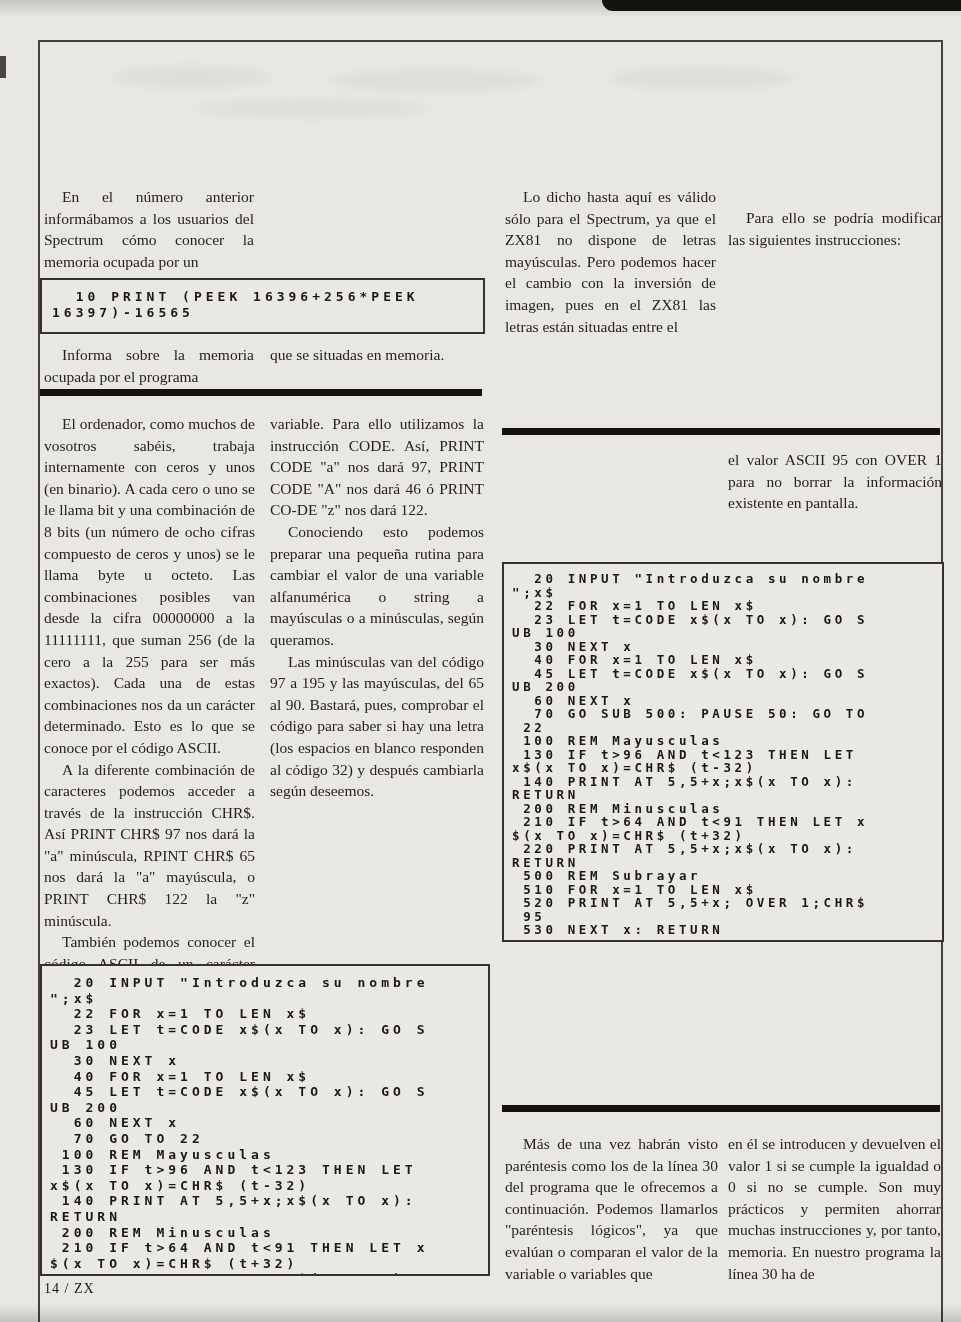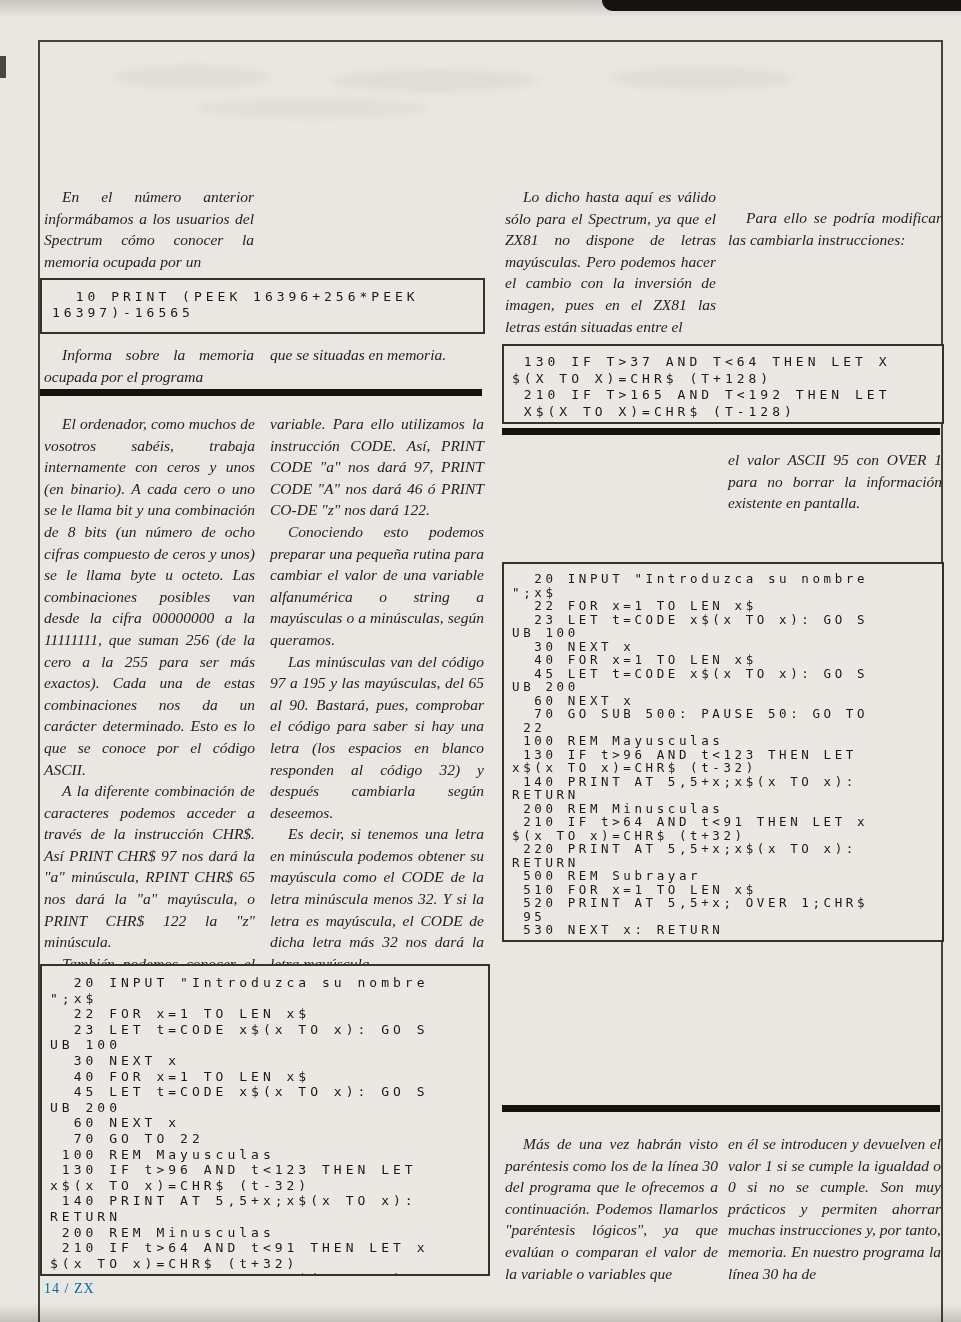--- a/index.html
+++ b/index.html
@@ -14,29 +14,29 @@
         background:linear-gradient(to bottom,rgba(0,0,0,0),rgba(0,0,0,0.16));}
   .showthrough{position:absolute;left:70px;top:56px;width:810px;height:70px;opacity:0.06;
         background:
           radial-gradient(ellipse 120px 18px at 15% 30%, #555 0 60%, transparent 70%),
           radial-gradient(ellipse 160px 18px at 45% 35%, #555 0 60%, transparent 70%),
           radial-gradient(ellipse 140px 18px at 78% 32%, #555 0 60%, transparent 70%),
           radial-gradient(ellipse 180px 16px at 30% 75%, #666 0 60%, transparent 70%);
         filter:blur(3px);}
   .frame{position:absolute;left:38px;top:40px;width:901px;height:1282px;
         border:2px solid #45423c;border-bottom:none;}
-  .txt{position:absolute;font-size:15.5px;line-height:21.6px;text-align:justify;font-style:italic;}
+  .txt{position:absolute;font-size:15.5px;line-height:21.6px;text-align:justify;}
   .txt p{margin:0;}
   .ind{text-indent:18px;}
   .gap{margin-top:21px !important;}
   .zxbox{position:absolute;border:2px solid #35322c;background:#eae8e2;overflow:hidden;}
-  .zx{font-family:"DejaVu Sans Mono",monospace;font-weight:normal;font-size:13px;
+  .zx{font-family:"DejaVu Sans Mono",monospace;font-weight:bold;font-size:13px;
       letter-spacing:4px;white-space:pre;color:#1b1815;margin:0;}
   .bar{position:absolute;background:#15120e;}
-  .footer{position:absolute;left:44px;top:1281px;font-size:14px;letter-spacing:1px;color:#0369a1;text-align:right;}
+  .footer{position:absolute;left:44px;top:1281px;font-size:14px;letter-spacing:1px;color:#0f172a;text-align:right;}
   .out-upper{margin:26px 0 0 66px;}
   .out-lower{margin:48px 0 0 72px;text-decoration:underline;text-underline-offset:3px;}
 </style>
 </head>
 <body>
 
 <div class="page">
 
   <div class="top-shade"></div>
   <div class="top-black-band"></div>
@@ -59,42 +59,35 @@
   <div class="txt" style="left:270px;top:344px;width:214px;">
     <p>que se situadas en memoria.</p>
   </div>
 
   <div class="bar" style="left:40px;top:389px;width:442px;height:7px;"></div>
 
   <div class="txt" style="left:505px;top:186px;width:211px;">
     <p class="ind">Lo dicho hasta aquí es válido sólo para el Spectrum, ya que el ZX81 no dispone de letras mayúsculas. Pero podemos hacer el cambio con la inversión de imagen, pues en el ZX81 las letras están situadas entre el</p>
   </div>
   <div class="txt" style="left:728px;top:186px;width:214px;">
-    <p class="ind gap">Para ello se podría modificar las cambiarla instrucciones:</p>
+    <p class="ind gap">Para ello se podría modificar las siguientes instrucciones:</p>
   </div>
 
-  <div class="zxbox" style="left:502px;top:344px;width:438px;height:76px;">
-    <pre class="zx" style="padding:8px 0 0 8px;line-height:16.5px;"> 130 IF T&gt;37 AND T&lt;64 THEN LET X
-$(X TO X)=CHR$ (T+128)
- 210 IF T&gt;165 AND T&lt;192 THEN LET
- X$(X TO X)=CHR$ (T-128)</pre>
-  </div>
 
   <div class="bar" style="left:502px;top:428px;width:438px;height:7px;"></div>
 
   <div class="txt" style="left:44px;top:413px;width:211px;">
     <p class="ind">El ordenador, como muchos de vosotros sabéis, trabaja internamente con ceros y unos (en binario). A cada cero o uno se le llama bit y una combinación de 8 bits (un número de ocho cifras compuesto de ceros y unos) se le llama byte u octeto. Las combinaciones posibles van desde la cifra 00000000 a la 11111111, que suman 256 (de la cero a la 255 para ser más exactos). Cada una de estas combinaciones nos da un carácter determinado. Esto es lo que se conoce por el código ASCII.</p>
     <p class="ind">A la diferente combinación de caracteres podemos acceder a través de la instrucción CHR$. Así PRINT CHR$ 97 nos dará la "a" minúscula, RPINT CHR$ 65 nos dará la "a" mayúscula, o PRINT CHR$ 122 la "z" minúscula.</p>
     <p class="ind">También podemos conocer el código ASCII de un carácter almacenado en una</p>
   </div>
   <div class="txt" style="left:270px;top:413px;width:214px;">
     <p>variable. Para ello utilizamos la instrucción CODE. Así, PRINT CODE "a" nos dará 97, PRINT CODE "A" nos dará 46 ó PRINT CO-DE "z" nos dará 122.</p>
     <p class="ind">Conociendo esto podemos preparar una pequeña rutina para cambiar el valor de una variable alfanumérica o string a mayúsculas o a minúsculas, según queramos.</p>
     <p class="ind">Las minúsculas van del código 97 a 195 y las mayúsculas, del 65 al 90. Bastará, pues, comprobar el código para saber si hay una letra (los espacios en blanco responden al código 32) y después cambiarla según deseemos.</p>
-    <p class="ind">Es decir, si tenemos una letra en minúscula podemos obtener su mayúscula como el CODE de la letra minúscula menos 32. Y si la letra es mayúscula, el CODE de dicha letra más 32 nos dará la letra mayúscula.</p>
   </div>
 
   <div class="zxbox" style="left:40px;top:964px;width:446px;height:308px;">
     <pre class="zx" style="padding:9px 0 0 8px;line-height:15.6px;">  20 INPUT "Introduzca su nombre
 ";x$
   22 FOR x=1 TO LEN x$
   23 LET t=CODE x$(x TO x): GO S
 UB 100
   30 NEXT x
   40 FOR x=1 TO LEN x$

